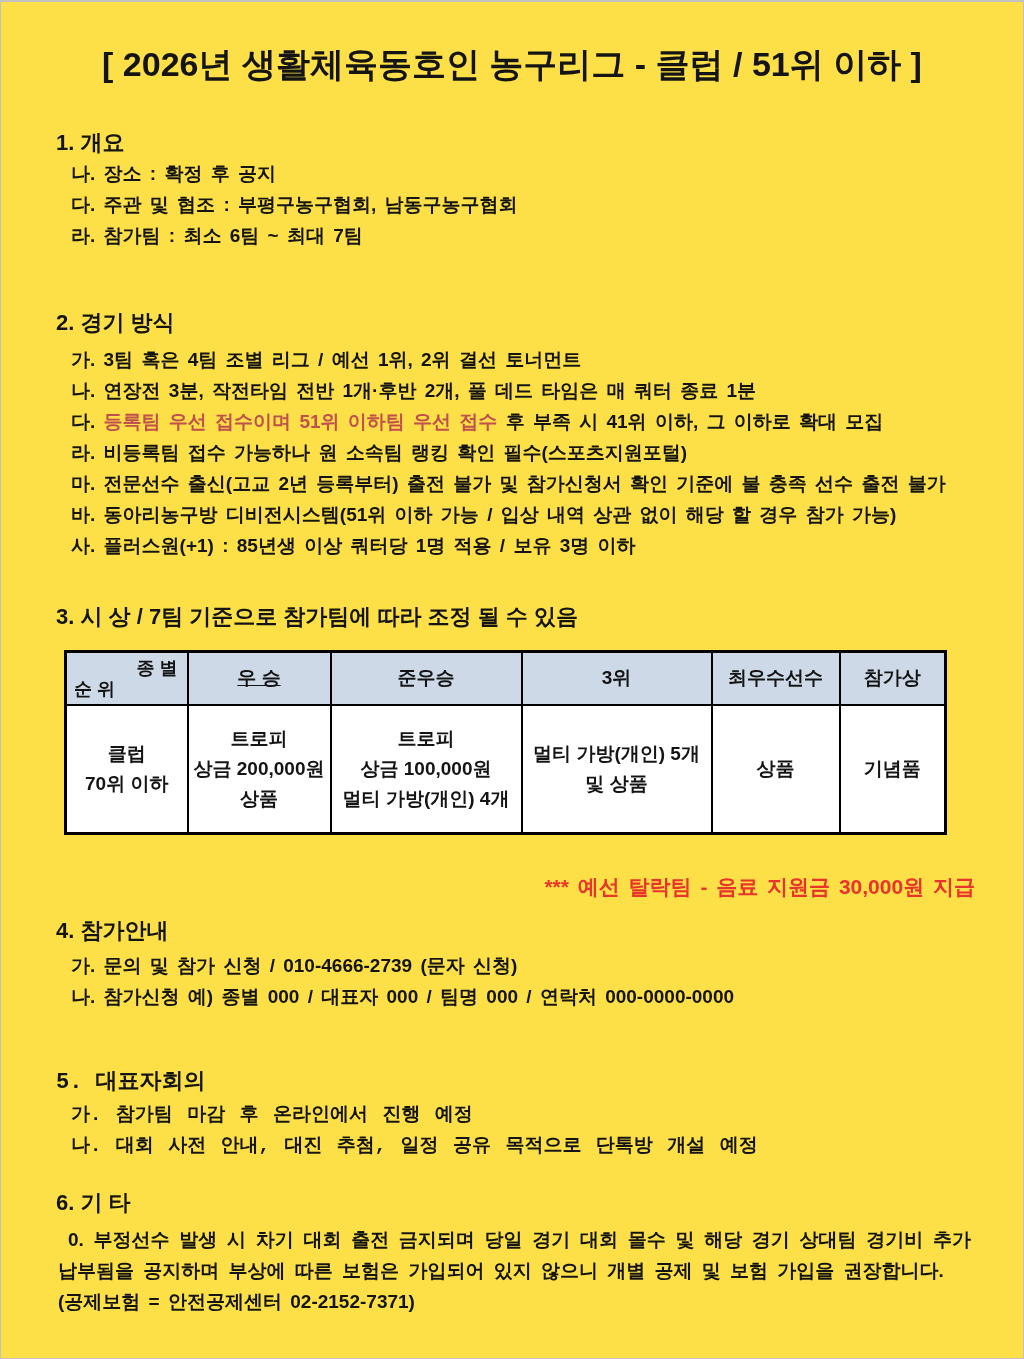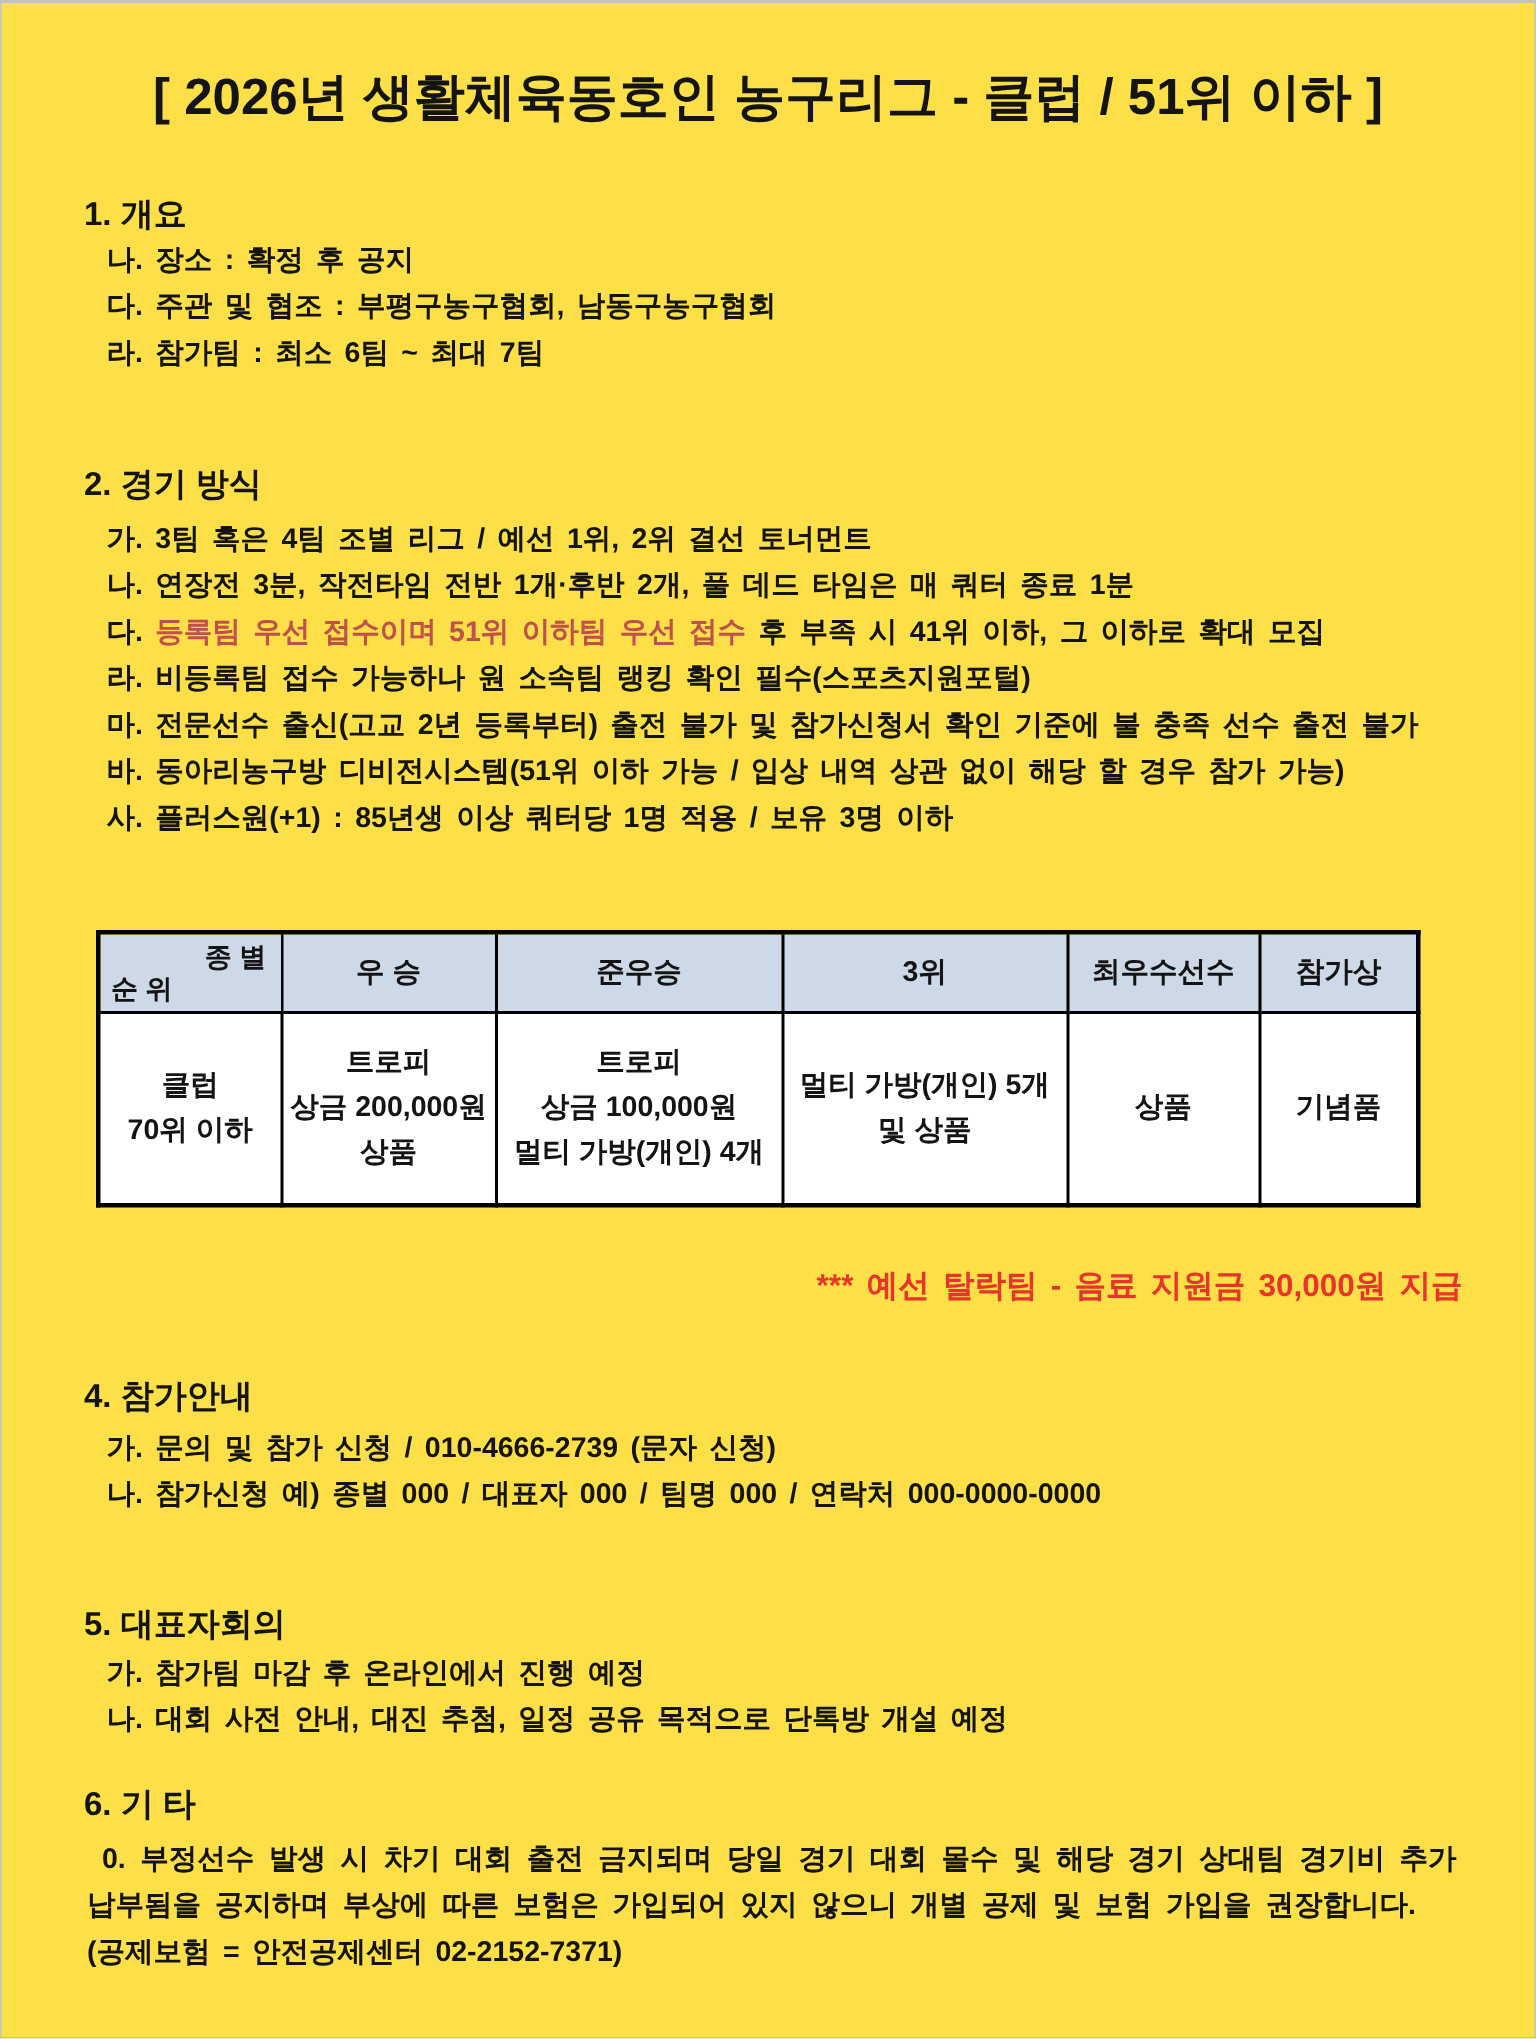--- a/index.html
+++ b/index.html
@@ -44,21 +44,21 @@
     line-height: 31px;
     white-space: nowrap;
     word-spacing: 3px;
   }
   .sec-overview   { top: 126px; }
   .sec-format     { top: 306px; }
   .sec-format .items { margin-top: 6px; }
   .sec-awards     { top: 600px; }
   .sec-registration { top: 914px; }
   .sec-registration .items { margin-top: 4px; }
-  .sec-meeting    { top: 1066px; }
+  .sec-meeting    { top: 1066px; font-family: Liberation Mono, monospace; }
   .sec-meeting .items { margin-top: 2px; }
   .sec-etc        { top: 1186px; }
 
   .red-muted { color: #c0504d; }
 
   .prize-table {
     margin-top: 18px;
     margin-left: 8px;
     border-collapse: collapse;
     border: 3px solid #000;
@@ -140,29 +140,30 @@
       <div class="item">나. 연장전 3분, 작전타임 전반 1개·후반 2개, 풀 데드 타임은 매 쿼터 종료 1분</div>
       <div class="item"><span>다. </span><span class="red-muted">등록팀 우선 접수이며 51위 이하팀 우선 접수</span><span> 후 부족 시 41위 이하, 그 이하로 확대 모집</span></div>
       <div class="item">라. 비등록팀 접수 가능하나 원 소속팀 랭킹 확인 필수(스포츠지원포털)</div>
       <div class="item">마. 전문선수 출신(고교 2년 등록부터) 출전 불가 및 참가신청서 확인 기준에 불 충족 선수 출전 불가</div>
       <div class="item">바. 동아리농구방 디비전시스템(51위 이하 가능 / 입상 내역 상관 없이 해당 할 경우 참가 가능)</div>
       <div class="item">사. 플러스원(+1) : 85년생 이상 쿼터당 1명 적용 / 보유 3명 이하</div>
     </div>
   </div>
 
   <div class="section sec-awards">
+    <div class="sec-heading">3. 시 상 / 7팀 기준으로 참가팀에 따라 조정 될 수 있음</div>
 
     <table class="prize-table">
       <tbody>
           <tr>
         <th class="corner-cell" style="width:122px;">
           <span class="corner-top">종 별</span>
           <span class="corner-bottom">순 위</span>
         </th>
-        <th style="width:143px;">우 승</th>
+        <th style="width:143px;text-decoration:underline;">우 승</th>
         <th style="width:191px;">준우승</th>
         <th style="width:190px;">3위</th>
         <th style="width:128px;">최우수선수</th>
         <th style="width:106px;">참가상</th>
       </tr>
       <tr>
         <td>
           <div class="cell-line">클럽</div>
           <div class="cell-line">70위 이하</div>
         </td>

